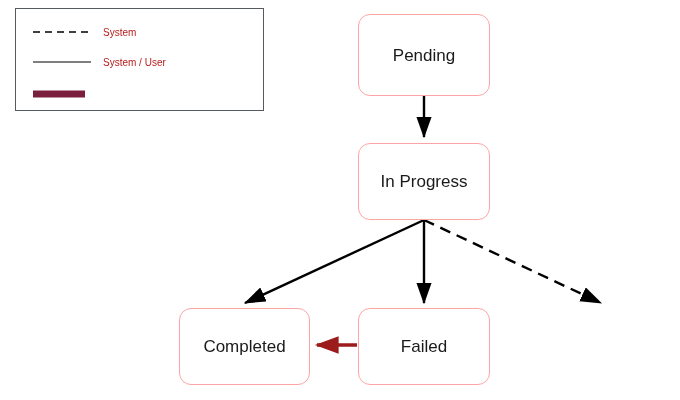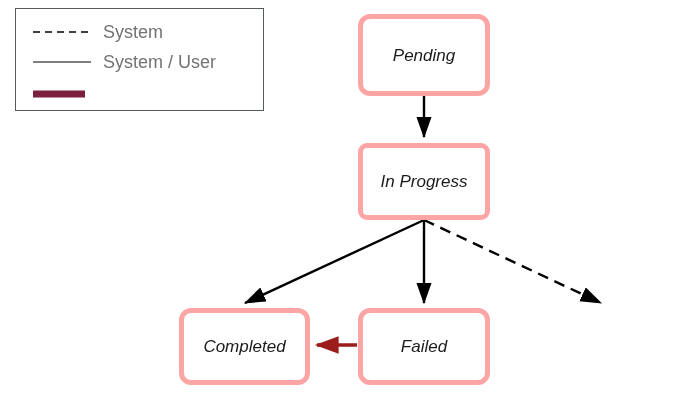--- a/index.html
+++ b/index.html
@@ -19,30 +19,29 @@
     position: absolute;
     top: 0;
     left: 0;
     width: 680px;
     height: 400px;
   }
   .node {
     position: absolute;
     box-sizing: border-box;
     background: #ffffff;
-    border: 5px solid #fca5a5;
+    border: 1px solid #fca5a5;
     border-radius: 12px;
     display: flex;
     align-items: center;
     justify-content: center;
     color: #1a1a1a;
     font-size: 17px;
     font-family: "Liberation Sans", sans-serif;
     z-index: 3;
-    font-style: italic;
   }
   .node-label {
     display: block;
     line-height: 1;
   }
   #legend {
     position: absolute;
     left: 15px;
     top: 8px;
     width: 249px;
@@ -67,22 +66,22 @@
     margin-left: 17px;
     flex: 0 0 auto;
   }
   .legend-swatch svg {
     position: absolute;
     left: 0;
     top: 0;
   }
   .legend-text {
     margin-left: 12px;
-    font-size: 18px;
-    color: #737373;
+    font-size: 10px;
+    color: #b91c1c;
     font-family: "Liberation Sans", sans-serif;
     white-space: nowrap;
   }
 </style>
 </head>
 <body>
 
 <div id="canvas">
 
   <svg id="diagram-svg" viewBox="0 0 680 400" xmlns="http://www.w3.org/2000/svg">
@@ -133,21 +132,21 @@
         </svg>
       </span>
     </div>
 
   </div>
 
   <div class="node" style="left:358px; top:14px; width:132px; height:82px;">
     <span class="node-label">Pending</span>
   </div>
 
-  <div class="node" style="left:358px; top:143px; width:132px; height:77px;border-radius:9px;">
+  <div class="node" style="left:358px; top:143px; width:132px; height:77px;">
     <span class="node-label">In Progress</span>
   </div>
 
   <div class="node" style="left:179px; top:308px; width:131px; height:77px;">
     <span class="node-label">Completed</span>
   </div>
 
   <div class="node" style="left:358px; top:308px; width:132px; height:77px;">
     <span class="node-label">Failed</span>
   </div>

